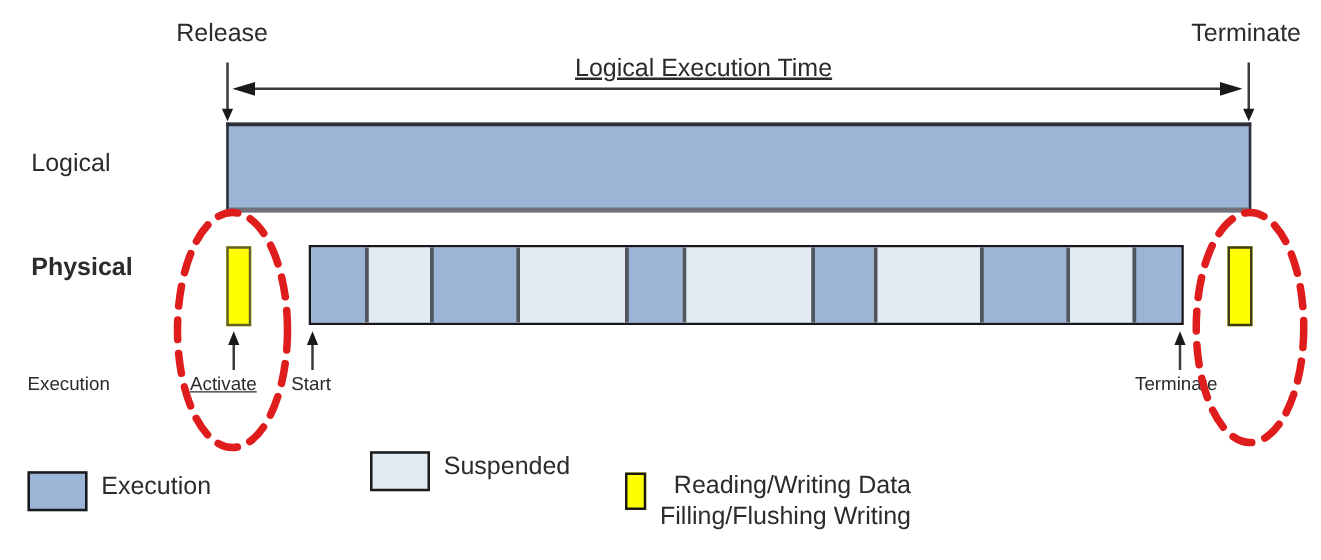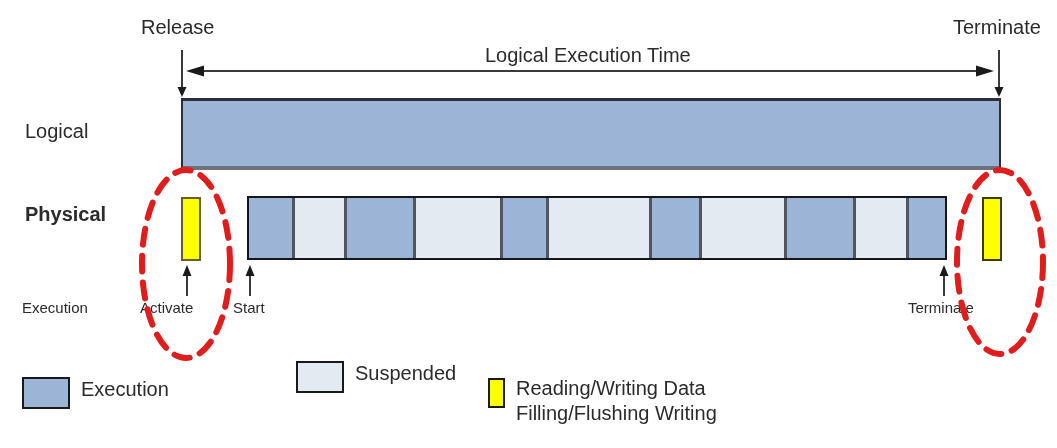--- a/index.html
+++ b/index.html
@@ -39,21 +39,21 @@
   .swatch-slim{width:17px;height:30px;margin-top:2px;}
   .legend-text{font-size:20px;line-height:25px;margin-left:11px;}
 </style>
 </head>
 <body>
 
 <div class="canvas">
 
   <div class="lbl lbl-lg" style="left:141px;top:16px;">Release</div>
   <div class="lbl lbl-lg" style="left:953px;top:16px;">Terminate</div>
-  <div class="lbl lbl-lg" style="left:485px;top:44px;">Logical Execution Time</div>
+  <div class="lbl lbl-lg" style="left:460px;top:44px;text-decoration:underline;">Logical Execution Time</div>
 
   <div class="lbl lbl-lg" style="left:25px;top:108px;margin-top:12px;">Logical</div>
   <div class="lbl lbl-lg" style="left:25px;top:203px;font-weight:bold;">Physical</div>
 
   <div class="logical-bar" style="background: rgb(156, 181, 214);"></div>
 
   <div class="buffer-bar buffer-left" style="background: rgb(255, 255, 0);"></div>
   <div class="physical-bar">
       <div class="segment" style="flex-grow: 45; background: rgb(156, 181, 214);"></div>
       <div class="segment" style="flex-grow: 52; background: rgb(228, 234, 241);"></div>
@@ -63,33 +63,33 @@
       <div class="segment" style="flex-grow: 105; background: rgb(228, 234, 241);"></div>
       <div class="segment" style="flex-grow: 50; background: rgb(156, 181, 214);"></div>
       <div class="segment" style="flex-grow: 86; background: rgb(228, 234, 241);"></div>
       <div class="segment" style="flex-grow: 70; background: rgb(156, 181, 214);"></div>
       <div class="segment" style="flex-grow: 52; background: rgb(228, 234, 241);"></div>
       <div class="segment" style="flex-grow: 38; background: rgb(156, 181, 214);"></div>
     </div>
   <div class="buffer-bar buffer-right" style="background: rgb(255, 255, 0);"></div>
 
   <div class="lbl lbl-sm" style="left:22px;top:299px;">Execution</div>
-  <div class="lbl lbl-sm" style="left:140px;top:299px;">Activate</div>
+  <div class="lbl lbl-sm" style="left:152px;top:299px;text-decoration:underline;">Activate</div>
   <div class="lbl lbl-sm" style="left:233px;top:299px;">Start</div>
   <div class="lbl lbl-sm" style="left:908px;top:299px;">Terminate</div>
 
   <div class="legend-item" style="left:22px;top:377px;">
     <div class="swatch swatch-big" style="background: rgb(156, 181, 214);"></div>
     <div class="legend-text">Execution</div>
   </div>
   <div class="legend-item" style="left:248px;top:361px;padding-left:48px;">
     <div class="swatch swatch-big" style="background: rgb(228, 234, 241);"></div>
     <div class="legend-text">Suspended</div>
   </div>
-  <div class="legend-item" style="left:488px;top:376px;">
+  <div class="legend-item" style="left:500px;top:376px;text-align:right;">
     <div class="swatch swatch-slim" style="background: rgb(255, 255, 0);"></div>
     <div class="legend-text">
       <div>Reading/Writing Data</div>
       <div>Filling/Flushing Writing</div>
     </div>
   </div>
 
   <svg class="overlay" width="1057" height="448" viewBox="0 0 1057 448">
 
     <g stroke="#3a3a3a" fill="#1a1a1a">

